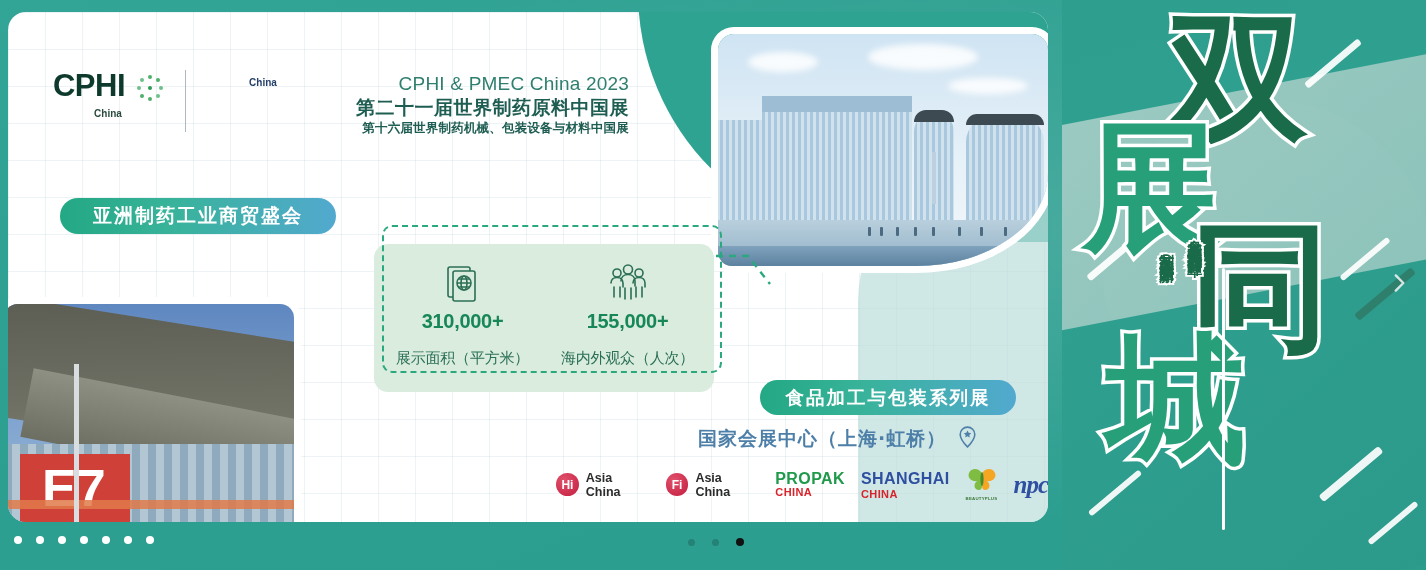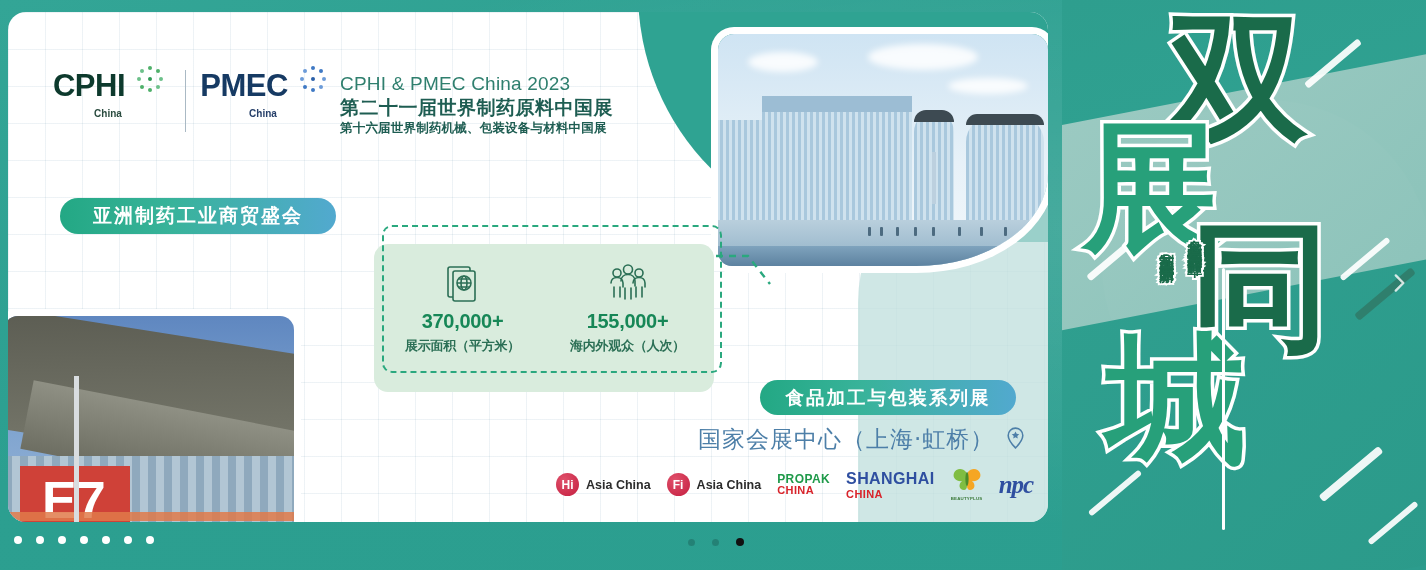--- a/index.html
+++ b/index.html
@@ -25,32 +25,32 @@
 
   
   .teal-corner{position:absolute;right:-10px;top:-20px;width:420px;height:250px;
     background:#2fa392;border-radius:0 0 0 260px;}
   .teal-corner2{position:absolute;right:-30px;top:150px;width:220px;height:430px;
     background:#bfdfdc;border-radius:140px 0 0 0;opacity:.75;}
 
   
   .hdr{position:absolute;left:45px;top:58px;display:flex;align-items:flex-start;gap:0;}
   .logo-block{display:flex;flex-direction:column;align-items:center;width:110px;}
-  .logo-row{display:flex;align-items:flex-start;gap:12px;}
+  .logo-row{display:flex;align-items:flex-end;gap:12px;}
   .logo-word{font-weight:bold;font-size:31px;letter-spacing:-.5px;line-height:1;}
   .logo-word.cphi{color:#0d3a2d;}
   .logo-word.pmec{color:#163a63;}
   .logo-sub{font-size:10px;font-weight:bold;margin-top:7px;}
   .logo-sub.cphi{color:#2a4b3f;}
   .logo-sub.pmec{color:#27406a;}
   .dotring{position:relative;width:26px;height:26px;margin-top:-4px;}
   .dotring i{position:absolute;width:4.4px;height:4.4px;border-radius:50%;display:block;}
   .divider{width:1px;height:62px;background:#aab9c4;margin:0 22px;align-self:flex-start;}
 
-  .hdr-text{margin-left:22px;padding-top:2px;}
+  .hdr-text{margin-left:38px;padding-top:2px;text-align:right;}
   .hdr-t1{font-size:19px;color:#2f7f6e;letter-spacing:.2px;line-height:1.22;font-weight:500;}
   .hdr-t2{font-size:19px;color:#1e5d52;font-weight:bold;line-height:1.3;letter-spacing:.5px;}
   .hdr-t3{font-size:12.5px;color:#1e5d52;font-weight:bold;line-height:1.35;letter-spacing:.2px;}
 
   
   .venue{position:absolute;left:44px;top:133px;display:flex;align-items:center;gap:9px;}
   .pin{width:27px;height:27px;}
   .venue-txt{font-size:27px;color:#1f7f6d;font-weight:500;letter-spacing:1px;}
 
   
@@ -69,21 +69,21 @@
   .bld{position:absolute;background:linear-gradient(170deg,#b9d2e3 0%,#9fc0d6 40%,#86aac5 100%);}
   .bld.glass{background:repeating-linear-gradient(90deg,#a9c8dd 0 3px,#cfe2ee 3px 6px);}
   .ground{position:absolute;left:0;bottom:0;width:100%;height:46px;
     background:linear-gradient(to bottom,#b9cfdd,#8fb0c6);}
   .people{position:absolute;bottom:30px;width:3px;height:9px;background:#4d6b80;border-radius:1px;}
 
   .blob-deco{position:absolute;left:660px;top:30px;width:260px;height:220px;
     background:#bfe0ef;border-radius:55% 45% 60% 40%/50% 60% 40% 50%;z-index:-1;}
 
   
-  .photo-left{position:absolute;left:-4px;top:304px;width:290px;height:232px;
+  .photo-left{position:absolute;left:-4px;top:292px;width:290px;height:232px;
     border-radius:14px 14px 14px 14px;overflow:hidden;box-shadow:0 0 0 7px #ffffff;}
   .e7-sky{position:absolute;inset:0;background:linear-gradient(to bottom,#5f87c0 0%,#7ea3cf 45%,#9db9d8 100%);}
   .e7-roof{position:absolute;left:-30px;top:18px;width:380px;height:120px;
     background:linear-gradient(170deg,#5b5c52,#7c7d70);transform:rotate(9deg);border-radius:6px;}
   .e7-roof2{position:absolute;left:20px;top:95px;width:330px;height:70px;
     background:linear-gradient(to bottom,#8f9084,#6d6e62);transform:rotate(11deg);}
   .e7-wall{position:absolute;left:0;top:140px;width:100%;height:95px;
     background:repeating-linear-gradient(90deg,#8fa9bd 0 8px,#b2c6d4 8px 16px);}
   .e7-red{position:absolute;left:16px;top:150px;width:110px;height:82px;background:#cf4138;}
   .e7-red-label{position:absolute;left:38px;top:158px;color:#fff;font-size:52px;font-weight:bold;line-height:1;}
@@ -96,36 +96,36 @@
     border:2.4px dashed #2aa87e;border-radius:10px;}
   .statbox{position:absolute;left:366px;top:232px;width:340px;height:148px;
     background:#d9ecdd;border-radius:14px;}
   .sync-title{position:absolute;left:492px;top:197px;display:flex;align-items:center;gap:7px;
     background:#ffffff;padding:0 8px;}
   .sync-title .t{font-size:29px;font-weight:bold;color:#13a06a;letter-spacing:1px;}
   .stats{position:absolute;left:372px;top:248px;width:330px;display:flex;}
   .stat{flex:1;text-align:center;}
   .stat .ic{height:48px;display:flex;align-items:center;justify-content:center;}
   .stat .num{font-size:20px;font-weight:bold;color:#178757;letter-spacing:-.3px;margin-top:2px;}
-  .stat .lbl{font-size:13px;font-weight:bold;color:#2b6f55;margin-top:4px;letter-spacing:-.2px;}
+  .stat .lbl{font-size:15px;font-weight:normal;color:#2b6f55;margin-top:16px;letter-spacing:-.2px;}
 
   .connector{position:absolute;left:706px;top:238px;width:60px;height:40px;}
 
   
   .venue2{position:absolute;left:690px;top:412px;display:flex;align-items:center;gap:9px;}
-  .venue2 .t{font-size:23px;color:#4d7fa8;font-weight:400;letter-spacing:1px;}
+  .venue2 .t{font-size:19px;color:#4d7fa8;font-weight:700;letter-spacing:1px;}
 
   
   .logos{position:absolute;left:548px;top:456px;display:flex;align-items:center;gap:16px;}
   .hi{display:flex;align-items:center;gap:7px;}
   .hi-circ{width:23px;height:23px;border-radius:50%;background:radial-gradient(circle at 35% 30%,#e0506b,#c41e3f);
     color:#fff;font-size:12px;font-weight:bold;display:flex;align-items:center;justify-content:center;}
   .hi-txt{font-size:12.5px;color:#2c2c2c;font-weight:bold;}
   .propak{line-height:1.02;}
-  .propak .a{font-size:12px;font-weight:bold;color:#1f9a4a;letter-spacing:.4px;}
+  .propak .a{font-size:16px;font-weight:bold;color:#1f9a4a;letter-spacing:.4px;}
   .propak .b{font-size:11px;font-weight:bold;color:#d8232a;letter-spacing:.4px;}
   .foodpack .a{font-size:16px;font-weight:bold;color:#2f4fa0;letter-spacing:.4px;}
   .foodpack .b{font-size:11px;font-weight:bold;color:#d8232a;letter-spacing:.4px;}
   .bfly{text-align:center;}
   .bfly .cap{font-size:4.4px;color:#3b7a3a;font-weight:bold;letter-spacing:.2px;}
   .npc{font-size:25px;color:#2f4fa0;font-style:italic;font-weight:bold;letter-spacing:-1px;font-family:"Liberation Serif",serif;}
 
   
   .right{position:absolute;left:1062px;top:0;width:364px;height:570px;overflow:hidden;}
   .r-bg{position:absolute;inset:0;background:linear-gradient(165deg,#2e9e8e 0%,#2fa191 30%,#2c9c8d 100%);}
@@ -233,34 +233,20 @@
             <i style="left:3px;top:3px;background:#6cc08a;"></i>
             <i style="left:11px;top:11px;background:#2f9a55;"></i>
           </span>
         </div>
         <div class="logo-sub cphi">China</div>
       </div>
 
       <div class="divider"></div>
 
       <div class="logo-block">
-        <div class="logo-row">
-          <span class="logo-word pmec">PMEC</span>
-          <span class="dotring">
-            <i style="left:11px;top:0;background:#3f79c4;"></i>
-            <i style="left:19px;top:3px;background:#3f79c4;"></i>
-            <i style="left:22px;top:11px;background:#6c9bd8;"></i>
-            <i style="left:19px;top:19px;background:#6c9bd8;"></i>
-            <i style="left:11px;top:22px;background:#3f79c4;"></i>
-            <i style="left:3px;top:19px;background:#3f79c4;"></i>
-            <i style="left:0;top:11px;background:#6c9bd8;"></i>
-            <i style="left:3px;top:3px;background:#6c9bd8;"></i>
-            <i style="left:11px;top:11px;background:#2a5fa8;"></i>
-          </span>
-        </div>
         <div class="logo-sub pmec">China</div>
       </div>
 
       <div class="hdr-text">
         <div class="hdr-t1">CPHI &amp; PMEC China 2023</div>
         <div class="hdr-t2 cjk">第二十一届世界制药原料中国展</div>
         <div class="hdr-t3 cjk">第十六届世界制药机械、包装设备与材料中国展</div>
       </div>
     </div>
 
@@ -279,21 +265,21 @@
       <div class="stat">
         <div class="ic">
           <svg width="36" height="42" viewBox="0 0 36 42" fill="none" stroke="#2b6f55" stroke-width="1.6">
             <rect x="3" y="4" width="22" height="30" rx="2"></rect>
             <rect x="8" y="8" width="22" height="30" rx="2" fill="#d9ecdd"></rect>
             <circle cx="19" cy="20" r="7"></circle>
             <ellipse cx="19" cy="20" rx="3" ry="7"></ellipse>
             <path d="M12 20h14M13.4 16h11.2M13.4 24h11.2"></path>
           </svg>
         </div>
-        <div class="num">370,000+</div>
+        <div class="num">310,000+</div>
         <div class="lbl cjk">展示面积（平方米）</div>
       </div>
       <div class="stat">
         <div class="ic">
           <svg width="44" height="42" viewBox="0 0 44 42" fill="none" stroke="#2b6f55" stroke-width="1.6" stroke-linecap="round">
             <circle cx="11" cy="10" r="4"></circle>
               <circle cx="22" cy="6.5" r="4.5"></circle>
               <circle cx="33" cy="10" r="4"></circle>
             <path d="M5 20c0-3.5 2.7-5.5 6-5.5s6 2 6 5.5v4"></path>
             <path d="M15 18c0-4 3-6.5 7-6.5s7 2.5 7 6.5v5"></path>

